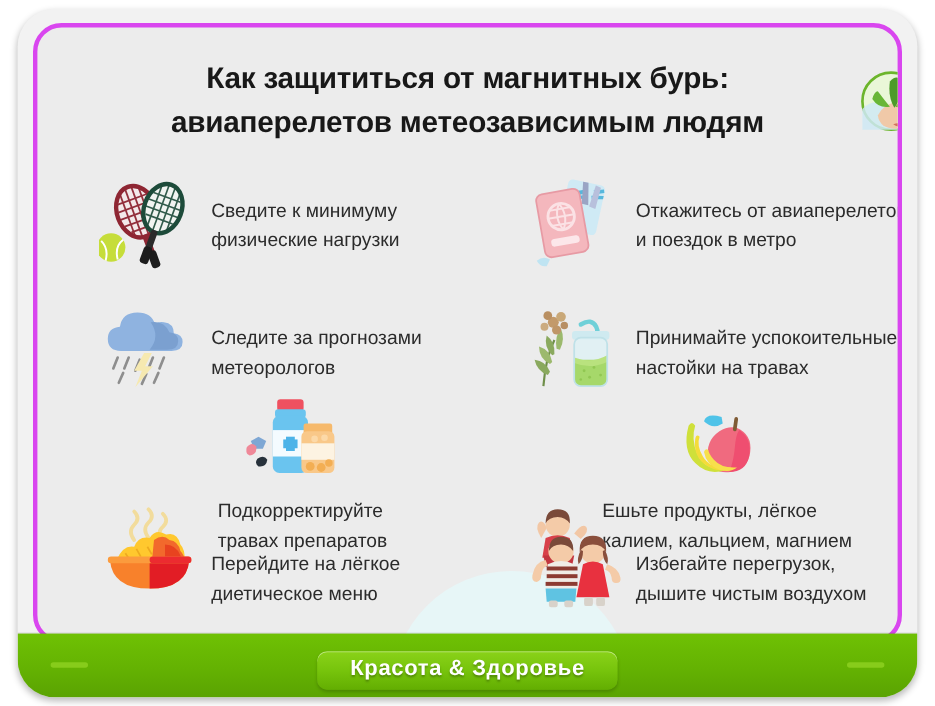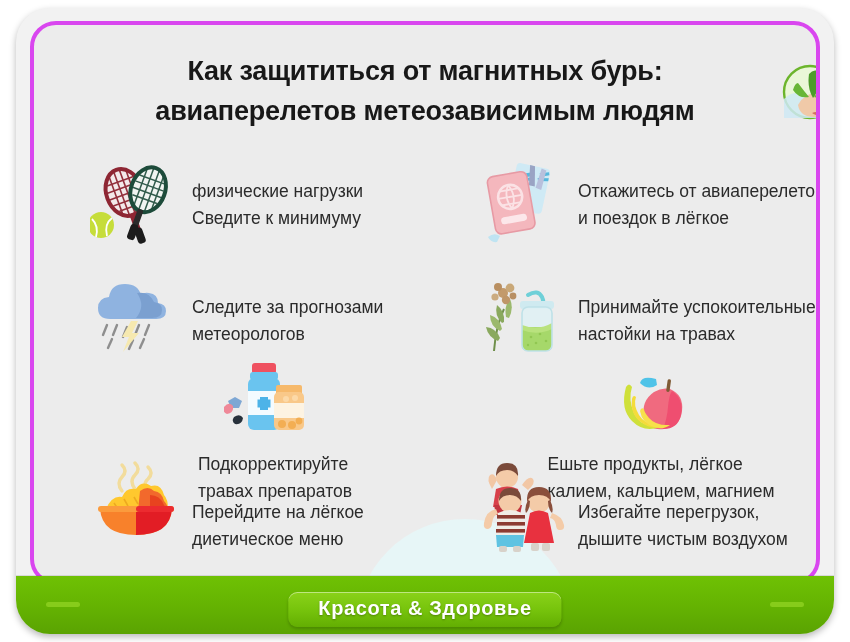--- a/index.html
+++ b/index.html
@@ -249,22 +249,22 @@
                 </g>
                 <rect x="51" y="51" width="6" height="22" rx="2" fill="#2b2b2b"></rect>
                 <rect x="50" y="67" width="8" height="16" rx="3" fill="#1c1c1c"></rect>
               </g>
               <circle cx="11" cy="66" r="13" fill="#c6dd3a"></circle>
               <path d="M2 60 q7 7 4 18" stroke="#ffffff" stroke-width="1.8" fill="none"></path>
               <path d="M22 59 q-8 6 -5 18" stroke="#ffffff" stroke-width="1.8" fill="none"></path>
             </svg>
           </div>
           <div class="tip-text">
+            <span class="l">Сведите к минимуму</span>
             <span class="l">физические нагрузки</span>
-            <span class="l">Сведите к минимуму</span>
           </div>
         </div>
 
         <div class="tip col-left row-1">
           <div class="tip-icon">
             <svg width="92" height="92" viewBox="0 0 92 92" xmlns="http://www.w3.org/2000/svg">
               <path d="M20 44 q-12 0 -12 -11 q0 -10 11 -11 q2 -13 16 -13 q13 0 16 11 q3 -3 8 -2 q9 1 9 10 q8 1 8 8 q0 8 -10 8 z" fill="#8fb3e0"></path>
               <path d="M47 18 q12 -2 17 9 q8 1 8 8 q0 8 -10 8 l-16 0 q10 -12 1 -25 z" fill="#7ba0d0"></path>
               <g stroke="#6f6f6f" stroke-width="2.4" stroke-linecap="round" opacity="0.75">
                 <line x1="17" y1="50" x2="13" y2="60"></line>
@@ -360,21 +360,21 @@
                 <rect x="16" y="14" width="40" height="58" rx="6" fill="none" stroke="#e79aa4" stroke-width="1.6"></rect>
                 <circle cx="36" cy="37" r="12" fill="none" stroke="#fbe2e5" stroke-width="2.6"></circle>
                 <path d="M24 37 l24 0 M36 25 q7 12 0 24 M36 25 q-7 12 0 24 M26 30 l20 0 M26 44 l20 0" stroke="#fbe2e5" stroke-width="1.8" fill="none"></path>
                 <rect x="23" y="56" width="26" height="7" rx="3" fill="#fce7ea"></rect>
               </g>
               <path d="M12 78 q6 -5 12 -1 l-3 6 q-6 1 -9 -5 z" fill="#bfe4f2"></path>
             </svg>
           </div>
           <div class="tip-text">
             <span class="l">Откажитесь от авиаперелетов</span>
-            <span class="l">и поездок в лёгкое</span>
+            <span class="l">и поездок в метро</span>
           </div>
         </div>
 
         <div class="tip col-right row-1">
           <div class="tip-icon">
             <svg width="92" height="92" viewBox="0 0 92 92" xmlns="http://www.w3.org/2000/svg">
               <g>
                 <path d="M18 76 q2 -26 10 -42" stroke="#6f8f4a" stroke-width="2" fill="none"></path>
                 <path d="M22 66 q-10 -4 -12 -14 q10 1 14 11 z" fill="#8aa95e"></path>
                 <path d="M24 56 q-10 -5 -10 -16 q10 3 12 14 z" fill="#9cb96d"></path>

